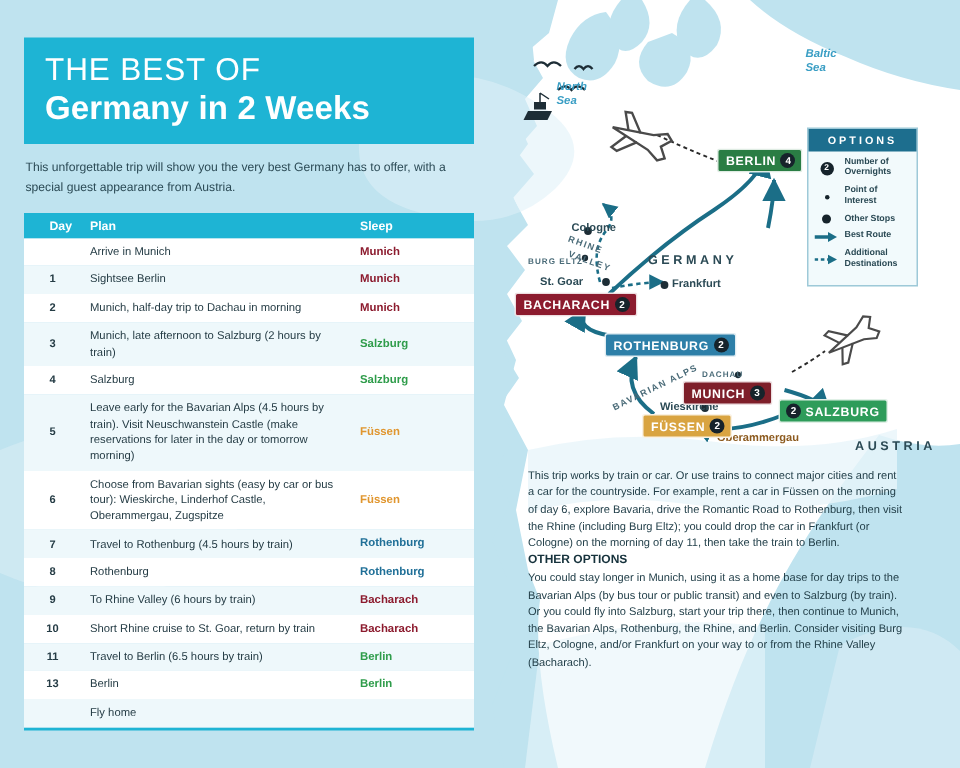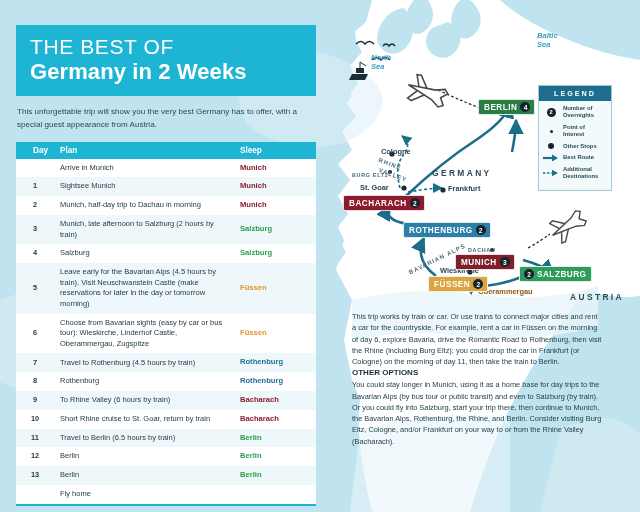--- a/index.html
+++ b/index.html
@@ -219,21 +219,21 @@
           </tr>
         </thead>
         <tbody id="itin-body">
             <tr>
               <td class="c-day"></td>
               <td class="c-plan">Arrive in Munich</td>
               <td class="c-sleep" style="color: rgb(140, 27, 46);">Munich</td>
             </tr>
             <tr>
               <td class="c-day">1</td>
-              <td class="c-plan">Sightsee Munich</td>
+              <td class="c-plan">Sightsee Berlin</td>
               <td class="c-sleep" style="color: rgb(140, 27, 46);">Munich</td>
             </tr>
             <tr>
               <td class="c-day">2</td>
               <td class="c-plan">Munich, half-day trip to Dachau in morning</td>
               <td class="c-sleep" style="color: rgb(140, 27, 46);">Munich</td>
             </tr>
             <tr>
               <td class="c-day">3</td>
               <td class="c-plan">Munich, late afternoon to Salzburg (2 hours by train)</td>
@@ -270,25 +270,20 @@
               <td class="c-sleep" style="color: rgb(140, 27, 46);">Bacharach</td>
             </tr>
             <tr>
               <td class="c-day">10</td>
               <td class="c-plan">Short Rhine cruise to St. Goar, return by train</td>
               <td class="c-sleep" style="color: rgb(140, 27, 46);">Bacharach</td>
             </tr>
             <tr>
               <td class="c-day">11</td>
               <td class="c-plan">Travel to Berlin (6.5 hours by train)</td>
-              <td class="c-sleep" style="color: rgb(46, 156, 74);">Berlin</td>
-            </tr>
-            <tr>
-              <td class="c-day">12</td>
-              <td class="c-plan">Berlin</td>
               <td class="c-sleep" style="color: rgb(46, 156, 74);">Berlin</td>
             </tr>
             <tr>
               <td class="c-day">13</td>
               <td class="c-plan">Berlin</td>
               <td class="c-sleep" style="color: rgb(46, 156, 74);">Berlin</td>
             </tr>
             <tr>
               <td class="c-day"></td>
               <td class="c-plan">Fly home</td>
@@ -342,21 +337,21 @@
     <span>SALZBURG</span>
     <span class="num">2</span>
   </div>
 
   <div class="badge" style="left:428px;top:276px;background:#d9a441;">
     <span>FÜSSEN</span>
     <span class="num">2</span>
   </div>
 
   <div id="legend">
-    <div class="lg-head">LEGEND</div>
+    <div class="lg-head">OPTIONS</div>
     <div class="lg-body">
 
       <div class="lg-row">
         <span class="lg-ico">
           <span class="lg-circ">2</span>
         </span>
         <span class="lg-txt">Number of Overnights</span>
       </div>
 
       <div class="lg-row">

